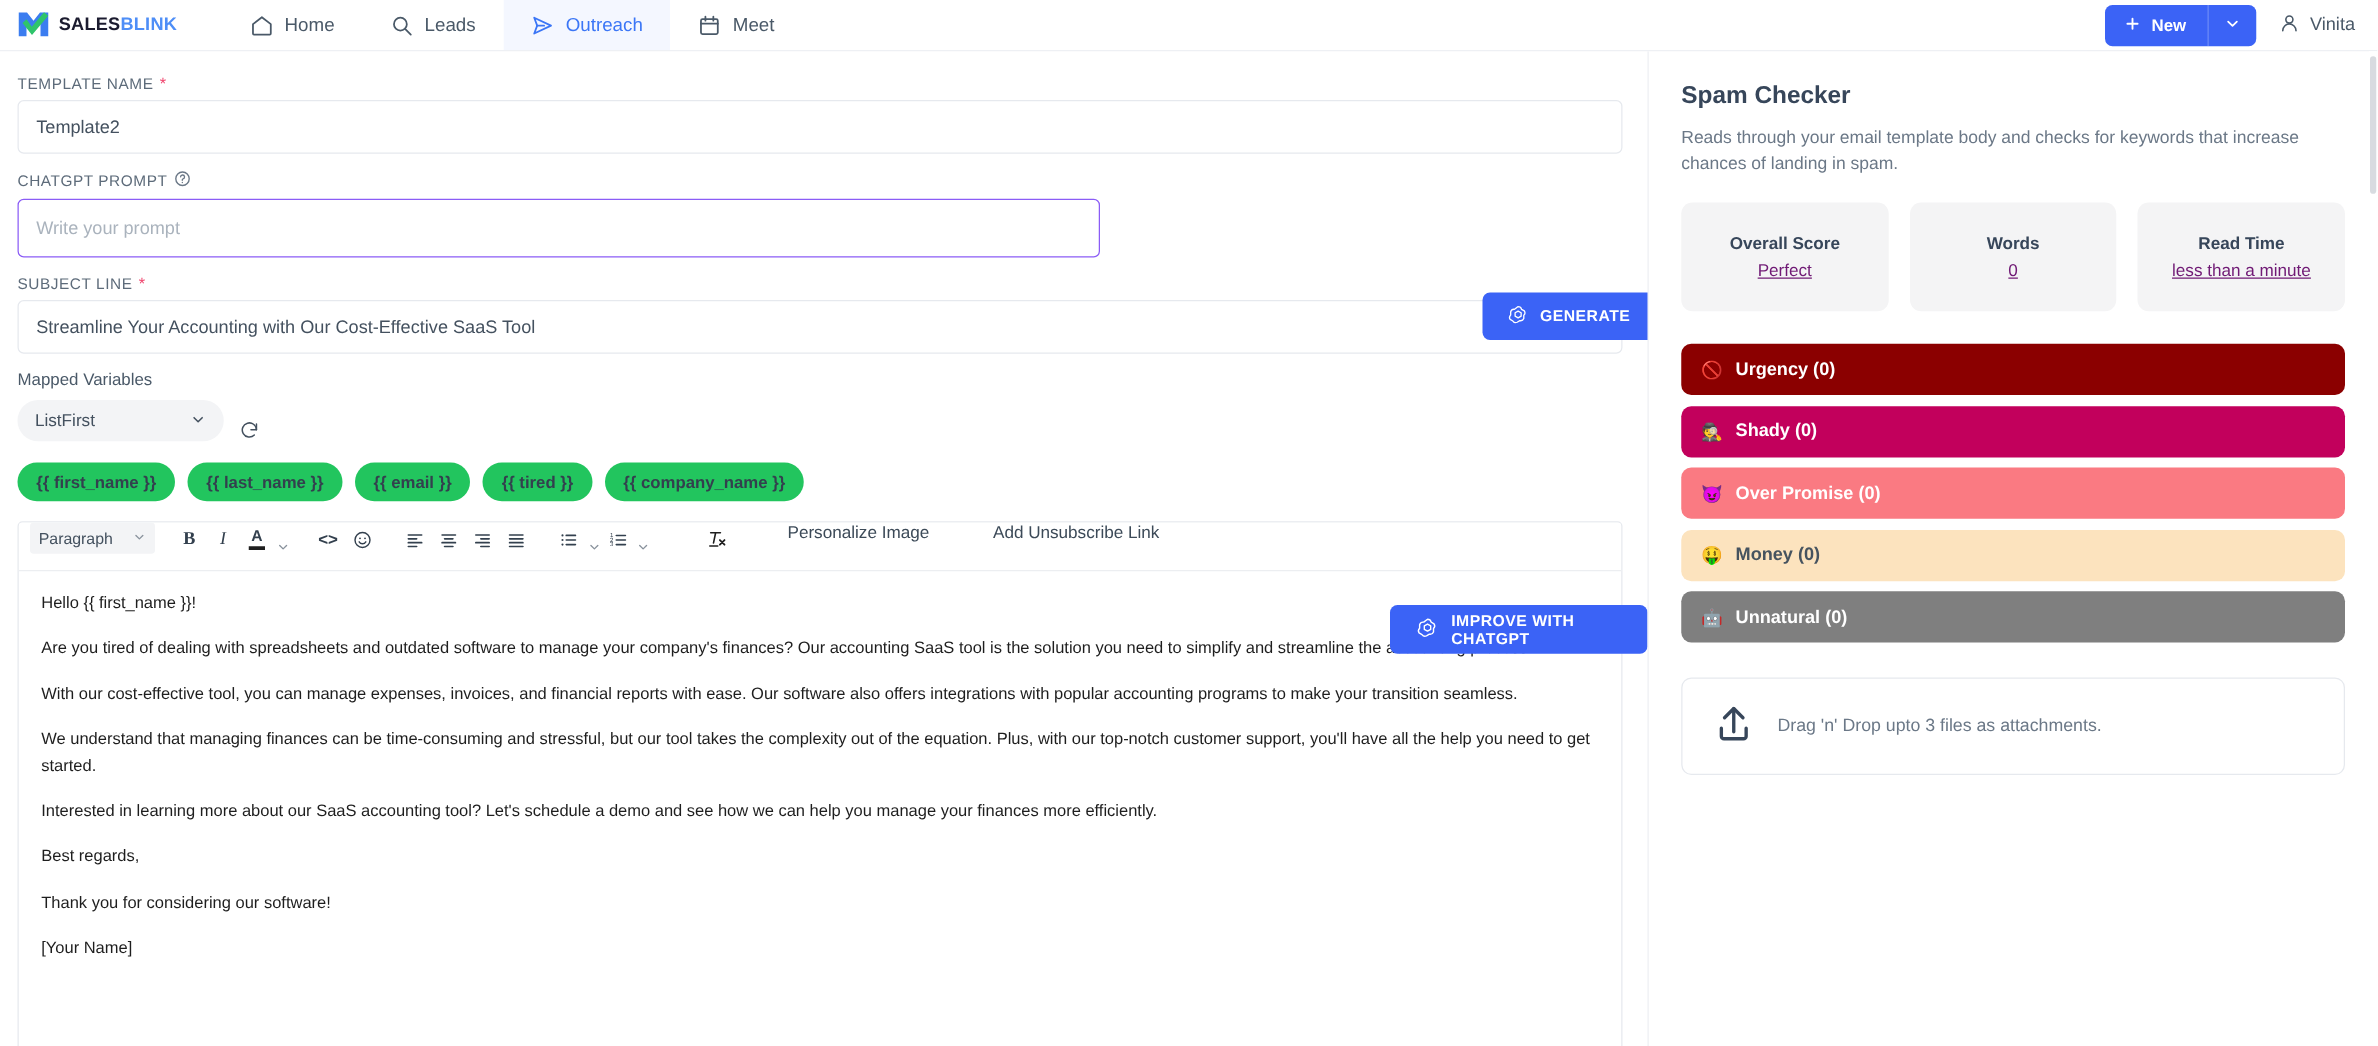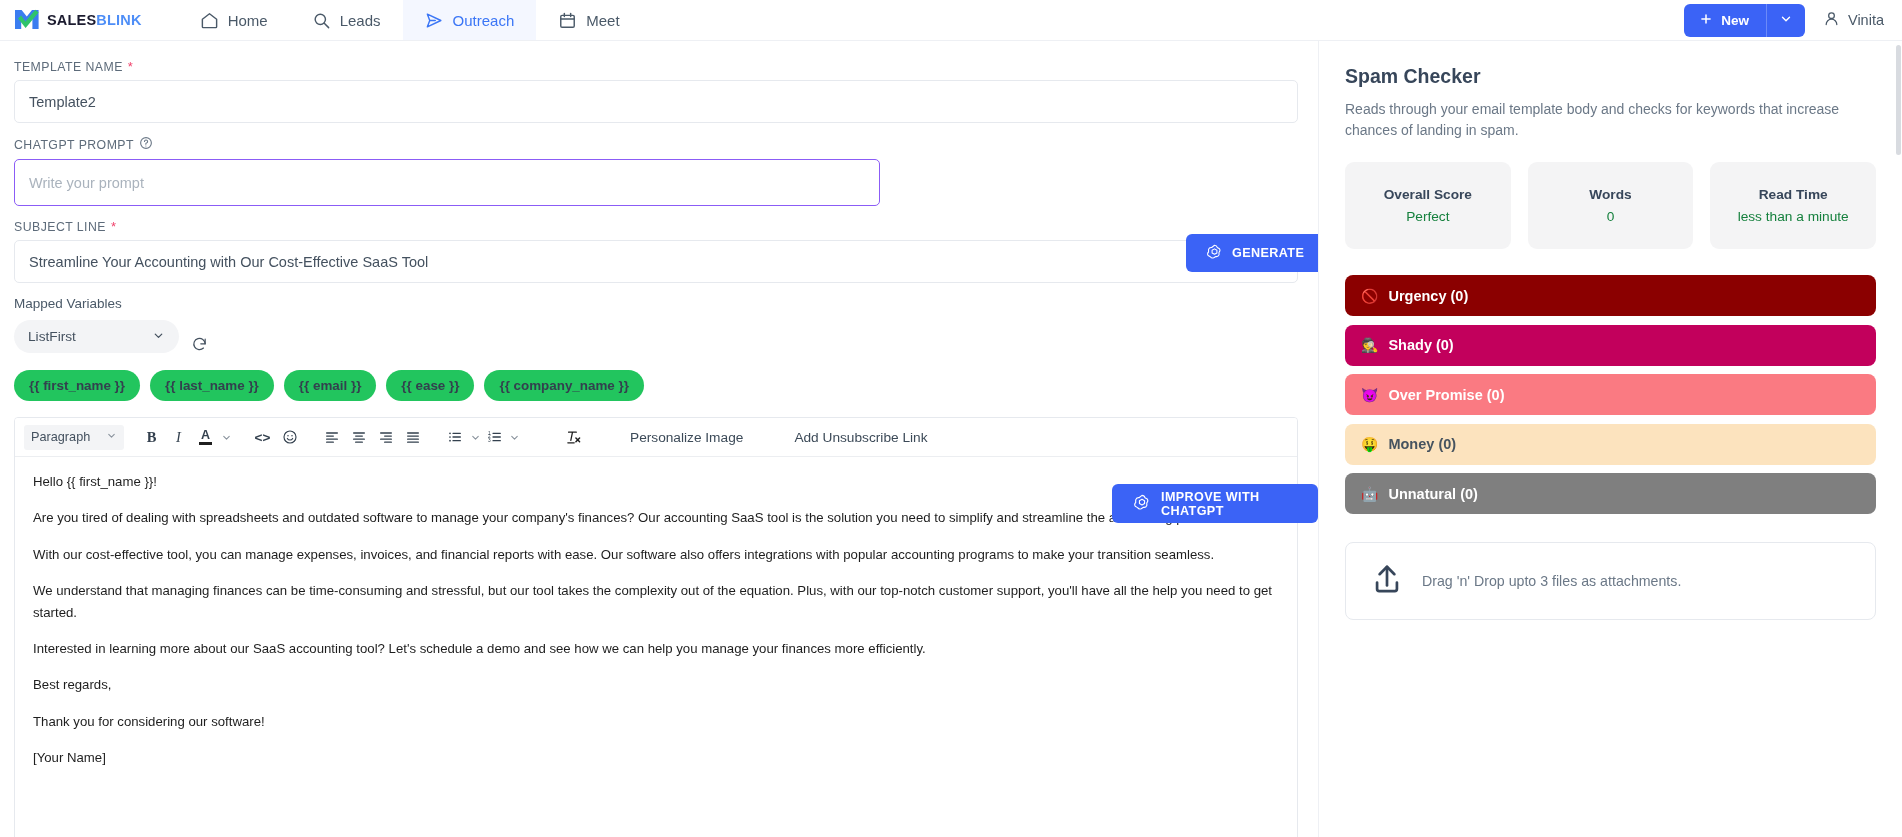--- a/index.html
+++ b/index.html
@@ -146,21 +146,21 @@
   }
 
   
   .editor {
     margin-top: 16px;
     border: 1px solid #e6e9ee; border-radius: 4px;
     height: 560px; overflow: hidden;
     background: #fff;
   }
   .toolbar {
-    height: 39px; display: flex; align-items: center;
+    height: 39px; display: flex; 
     border-bottom: 1px solid #eceef1;
     padding: 0 9px; gap: 0;
     background: #fff;
   }
   .para-sel {
     width: 100px; height: 25px; background: #f3f4f6; border-radius: 3px;
     display: flex; align-items: center; justify-content: space-between;
     font-size: 12.7px; color: #44515f; padding: 0 7px;
     margin-right: 14px; cursor: pointer;
   }
@@ -178,21 +178,21 @@
   
   .sc-title { font-size: 19.5px; font-weight: 700; color: #37465a; margin-bottom: 11px; }
   .sc-desc { font-size: 14px; line-height: 1.48; color: #6b7887; margin-bottom: 22px; }
   .stats { display: flex; gap: 17px; margin-bottom: 26px; }
   .stat {
     flex: 1; background: #f4f4f5; border-radius: 9px;
     height: 87px;
     display: flex; flex-direction: column; align-items: center; justify-content: center; gap: 7px;
   }
   .stat-h { font-size: 13.7px; font-weight: 700; color: #37465a; }
-  .stat-v { font-size: 13.7px; color: #15803d; }
+  .stat-v { font-size: 13.7px; color: #701a75; text-decoration: underline; }
 
   .cats { display: flex; flex-direction: column; gap: 8.5px; margin-bottom: 28px; }
   .cat {
     height: 41px; border-radius: 8px;
     display: flex; align-items: center; gap: 10px;
     padding: 0 16px;
     font-size: 14.5px; font-weight: 600;
     cursor: pointer;
   }
   .cat .emo { font-size: 14px; line-height: 1; }
@@ -367,21 +367,21 @@
             <path d="M20 11 a8 8 0 1 0-2.4 6"></path>
             <path d="M20 4.5 V11 H13.8"></path>
           </svg>
       </span>
     </div>
 
     <div class="chips">
       <div class="chip">{{ first_name }}</div>
       <div class="chip">{{ last_name }}</div>
       <div class="chip">{{ email }}</div>
-      <div class="chip">{{ ease }}</div>
+      <div class="chip">{{ tired }}</div>
       <div class="chip">{{ company_name }}</div>
     </div>
 
     <div class="improve-btn">
       <span>
         <svg width="18" height="18" viewBox="0 0 24 24" fill="none" stroke="#fff" stroke-width="1.5" stroke-linejoin="round">
             <path d="M12 3.2 a4 4 0 0 1 3.9 3.1 l3.1 1.8 a4 4 0 0 1-.6 5 l0 3.6 a4 4 0 0 1-4.4 2.4 l-3.1 1.8 a4 4 0 0 1-4.8-1.4 l-3.1-1.8 a4 4 0 0 1 .6-5 l0-3.6 A4 4 0 0 1 8.0 6.3 Z"></path>
             <path d="M12 8.3 L15.4 10.2 L15.4 14 L12 15.9 L8.6 14 L8.6 10.2 Z"></path>
           </svg>
       </span>

